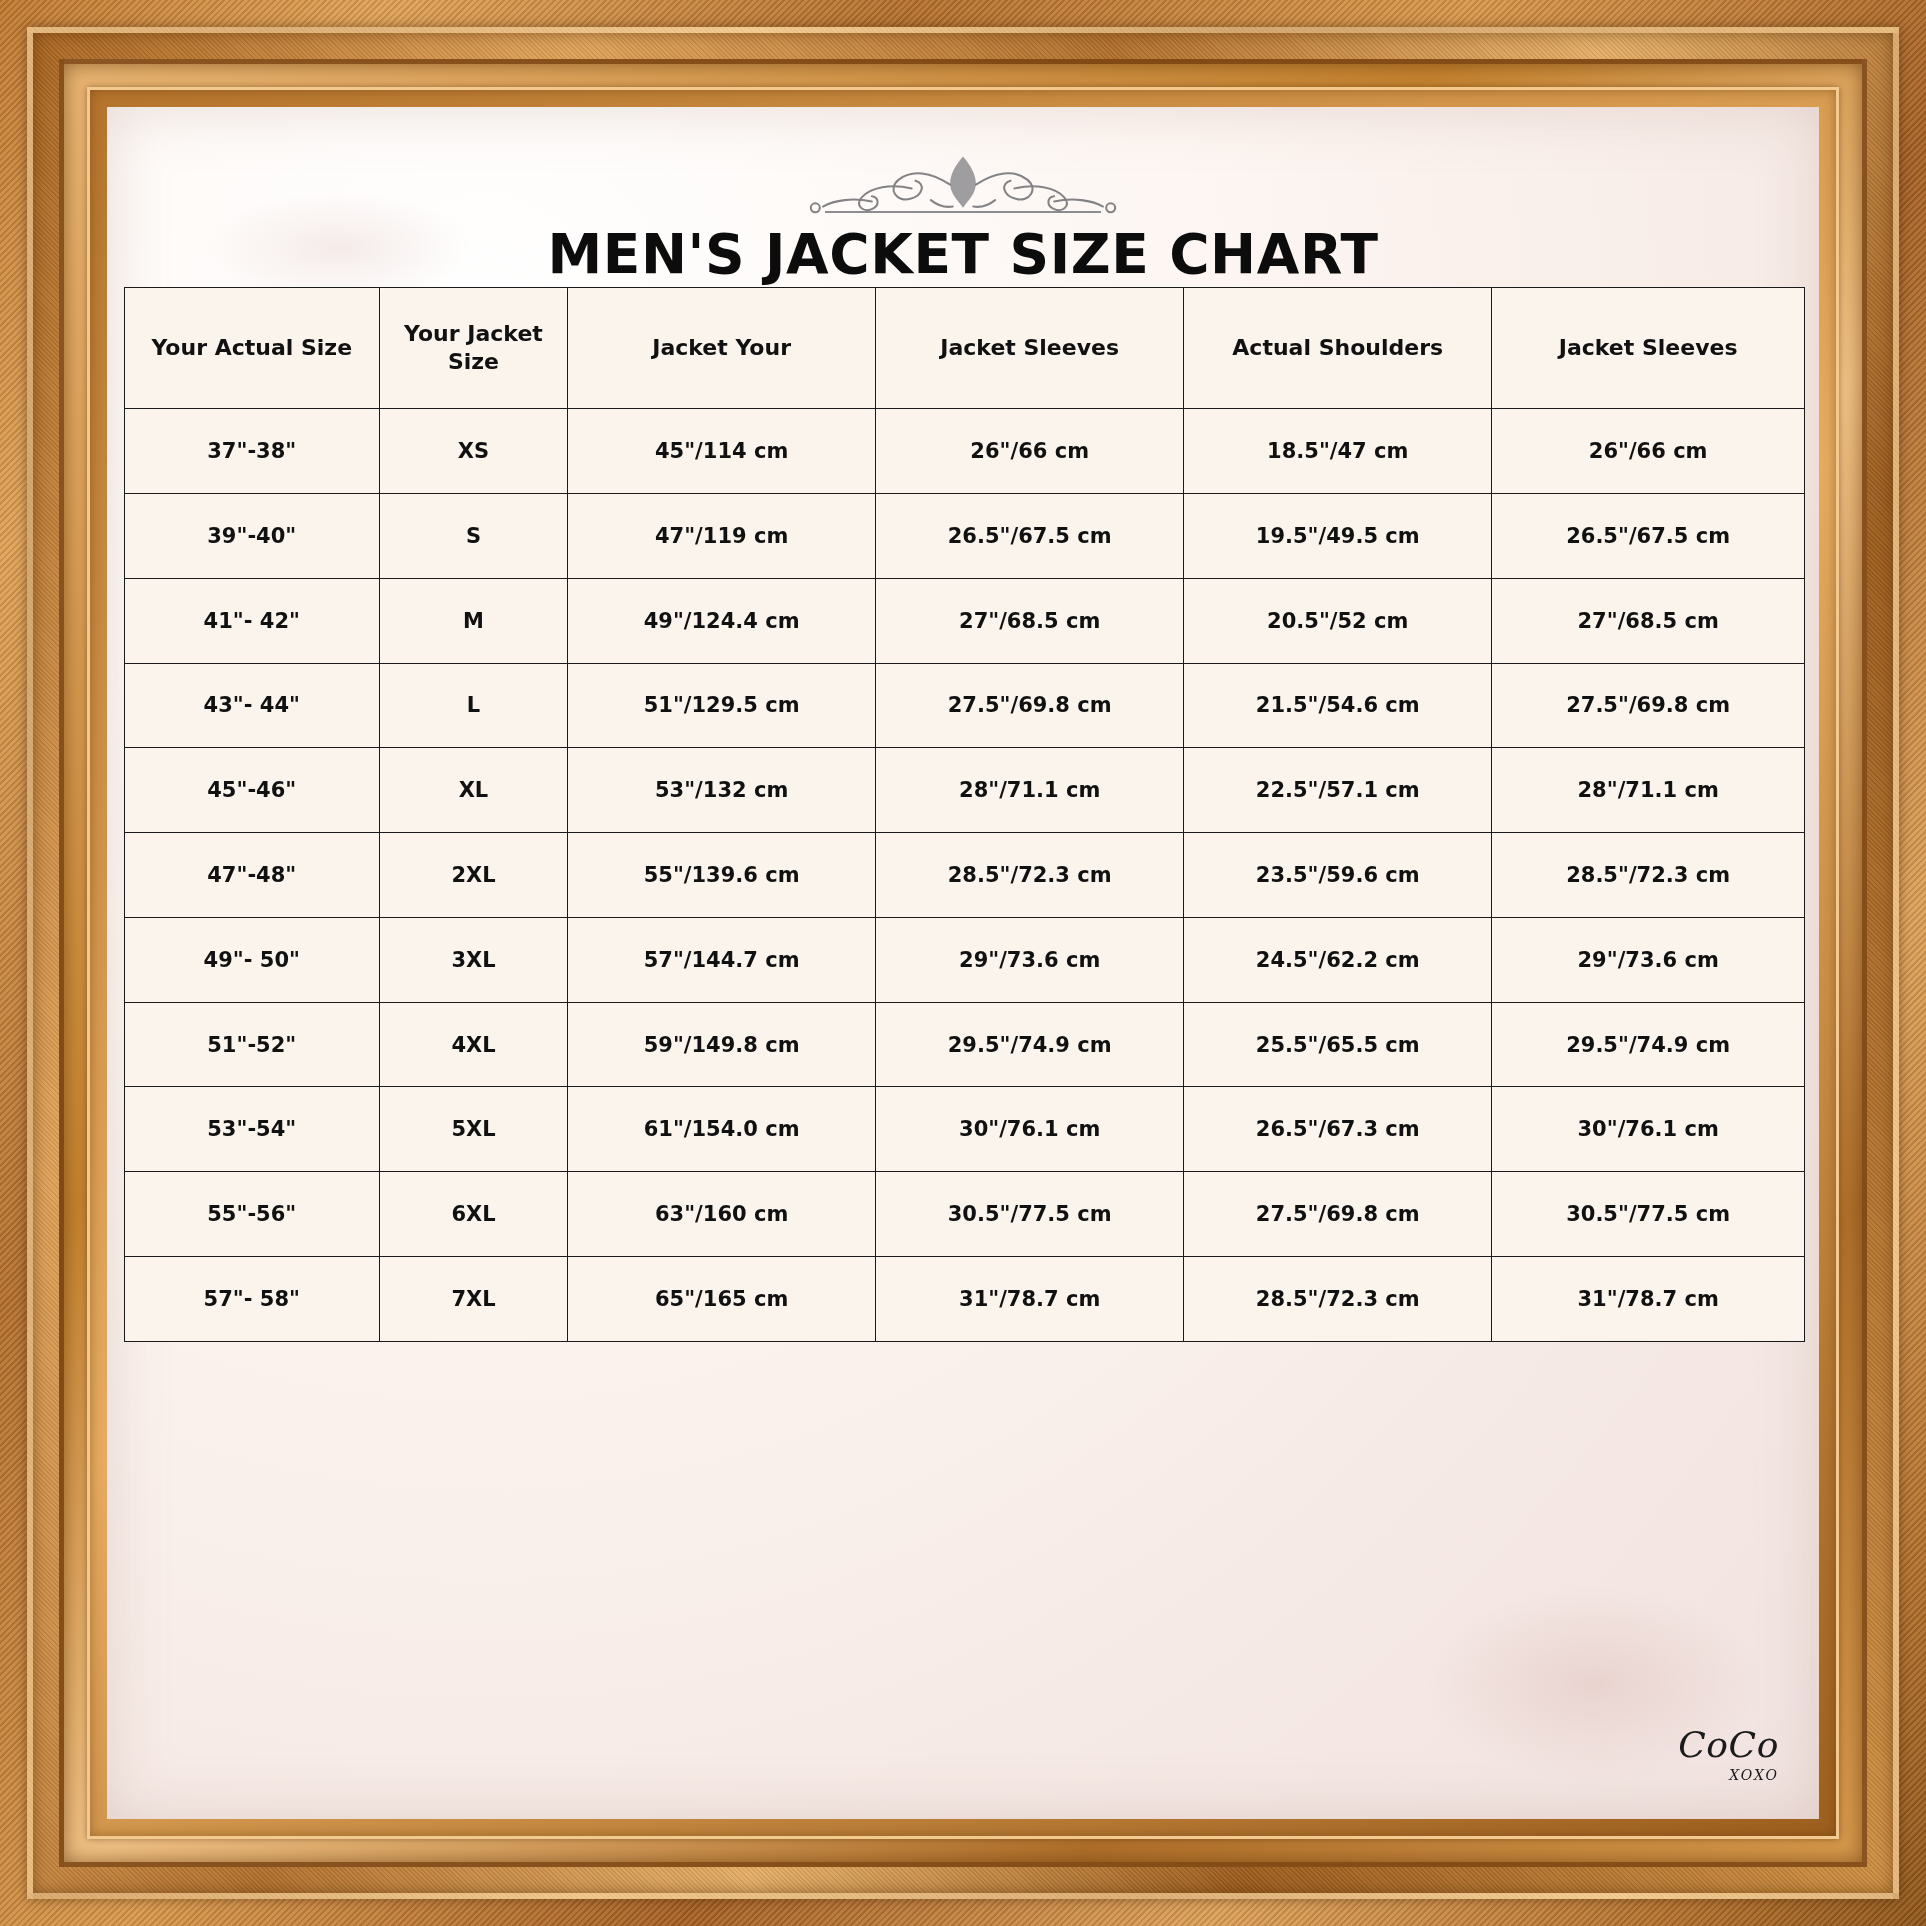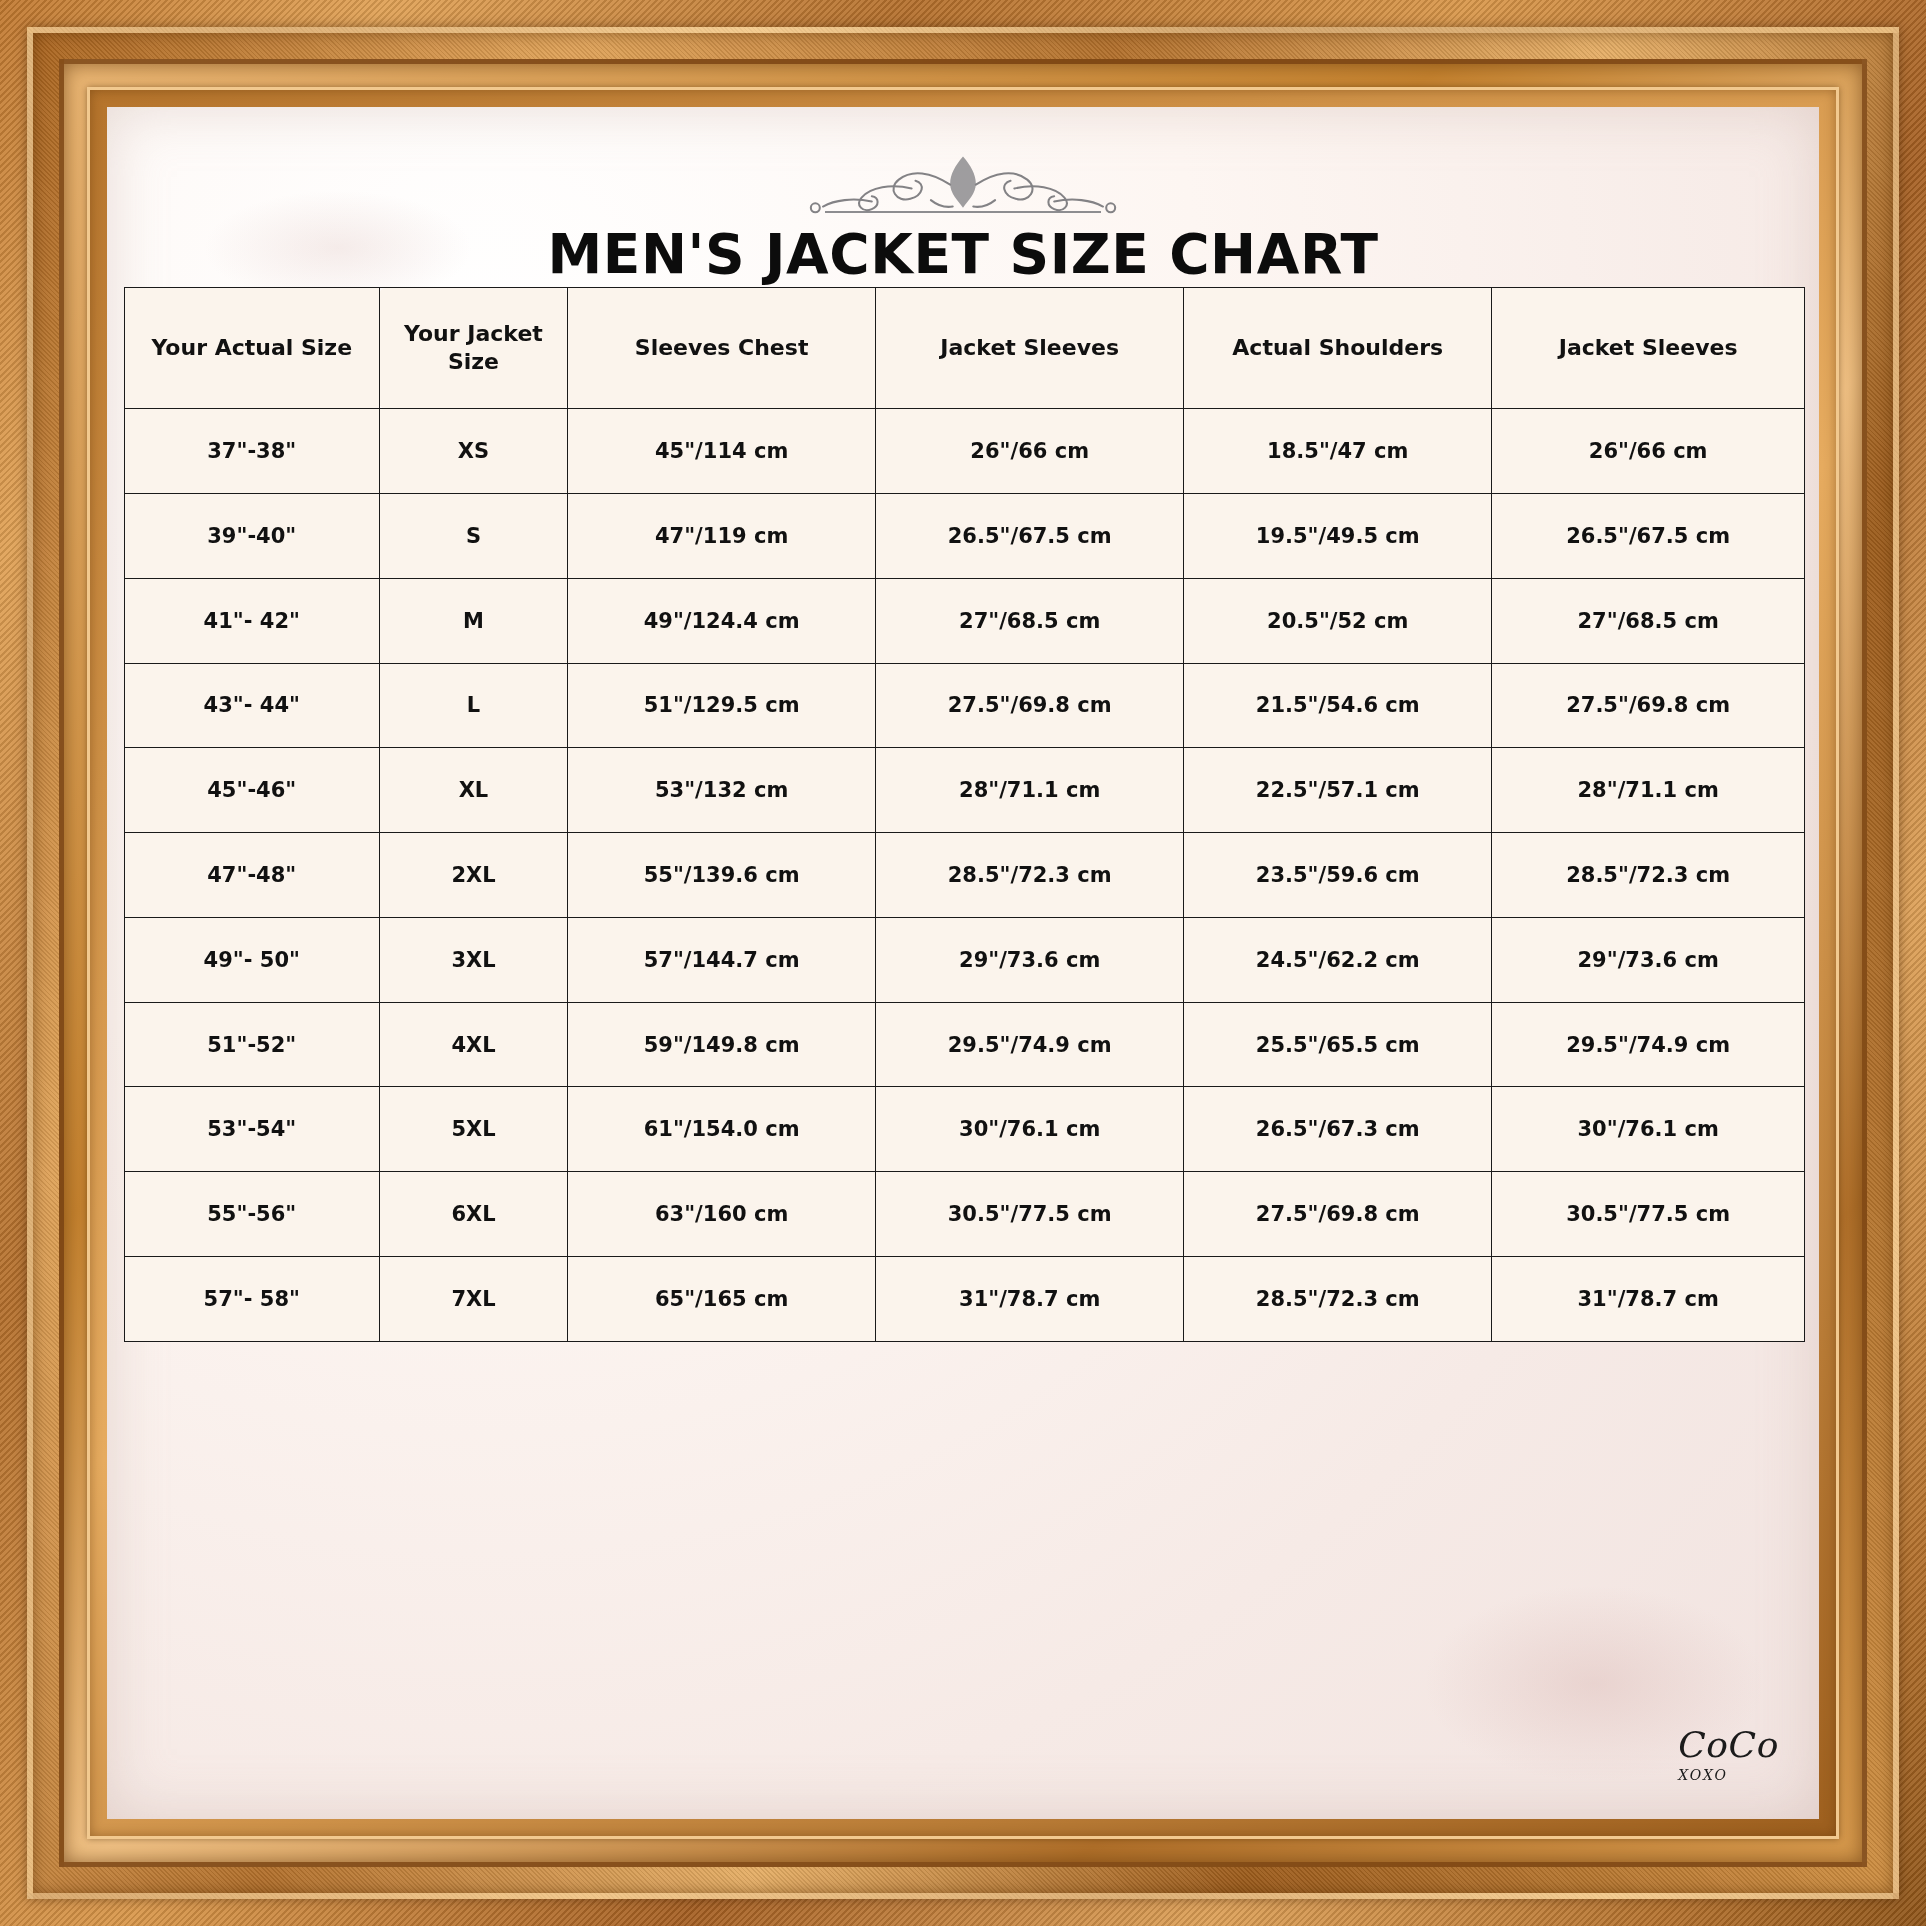--- a/index.html
+++ b/index.html
@@ -161,21 +161,21 @@
     color: #0d0d0d;
   }
   th.jacket-size-head { font-size: 21px; border-radius: 7px; }
   td.jacket-size-cell { font-size: 22px; }
 
   
   .signature {
     position: absolute;
     right: 40px;
     bottom: 36px;
-    text-align: left;
+    text-align: right;
     color: #1b1b1b;
     pointer-events: none;
   }
   .sig-main {
     font-family: "DejaVu Serif", serif;
     font-style: italic;
     font-size: 36px;
     letter-spacing: 0.6px;
     line-height: 1;
   }
@@ -246,21 +246,21 @@
           <col class="col-jsize">
           <col class="col-chest">
         <col class="col-sleeve">
           <col class="col-should">
           <col class="col-length">
       </colgroup>
       <thead>
         <tr>
           <th>Your Actual Size</th>
           <th class="jacket-size-head">Your Jacket Size</th>
-          <th>Sleeves Chest</th>
+          <th>Jacket Your</th>
           <th>Jacket Sleeves</th>
           <th>Actual Shoulders</th>
           <th>Jacket Sleeves</th>
         </tr>
       </thead>
       <tbody>
         <tr>
           <td>37"-38"</td>
           <td class="jacket-size-cell">XS</td>
           <td>45"/114 cm</td>

